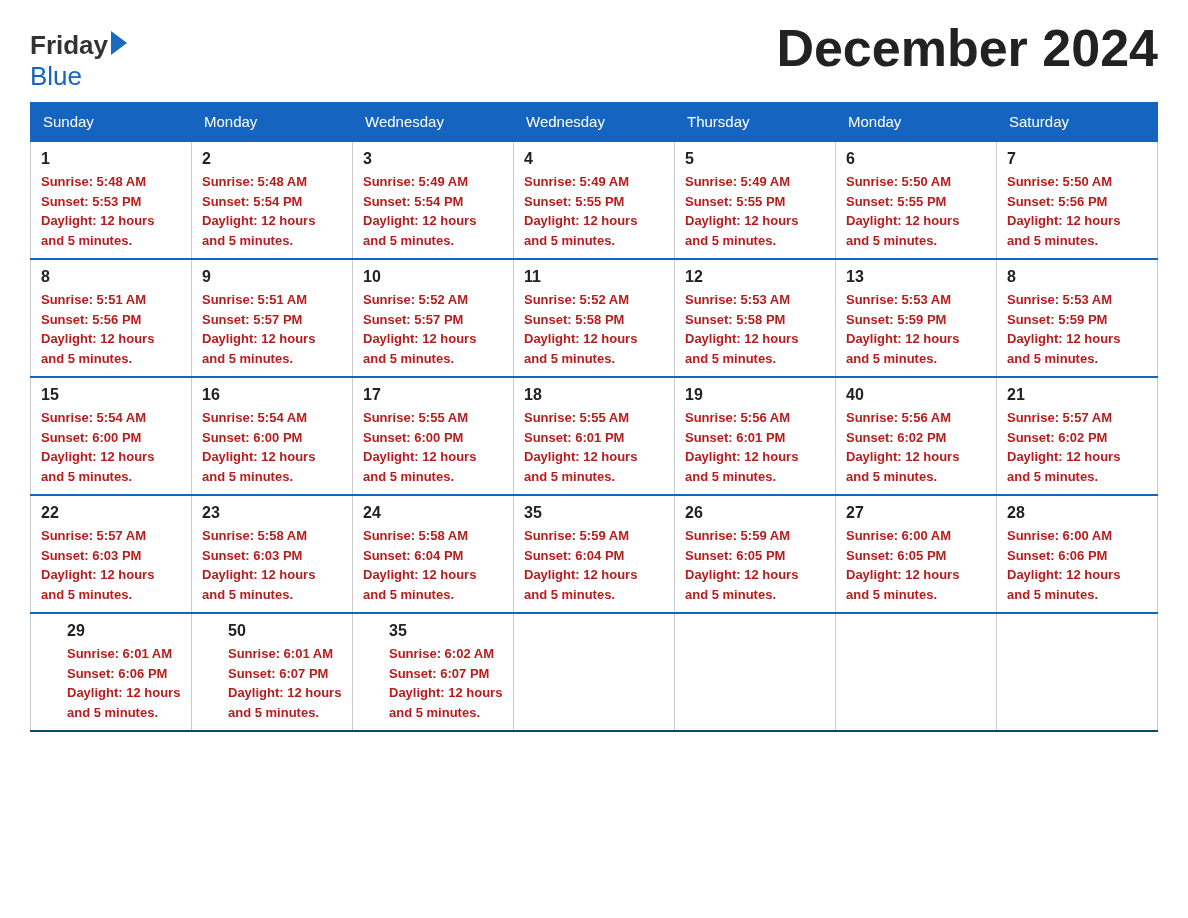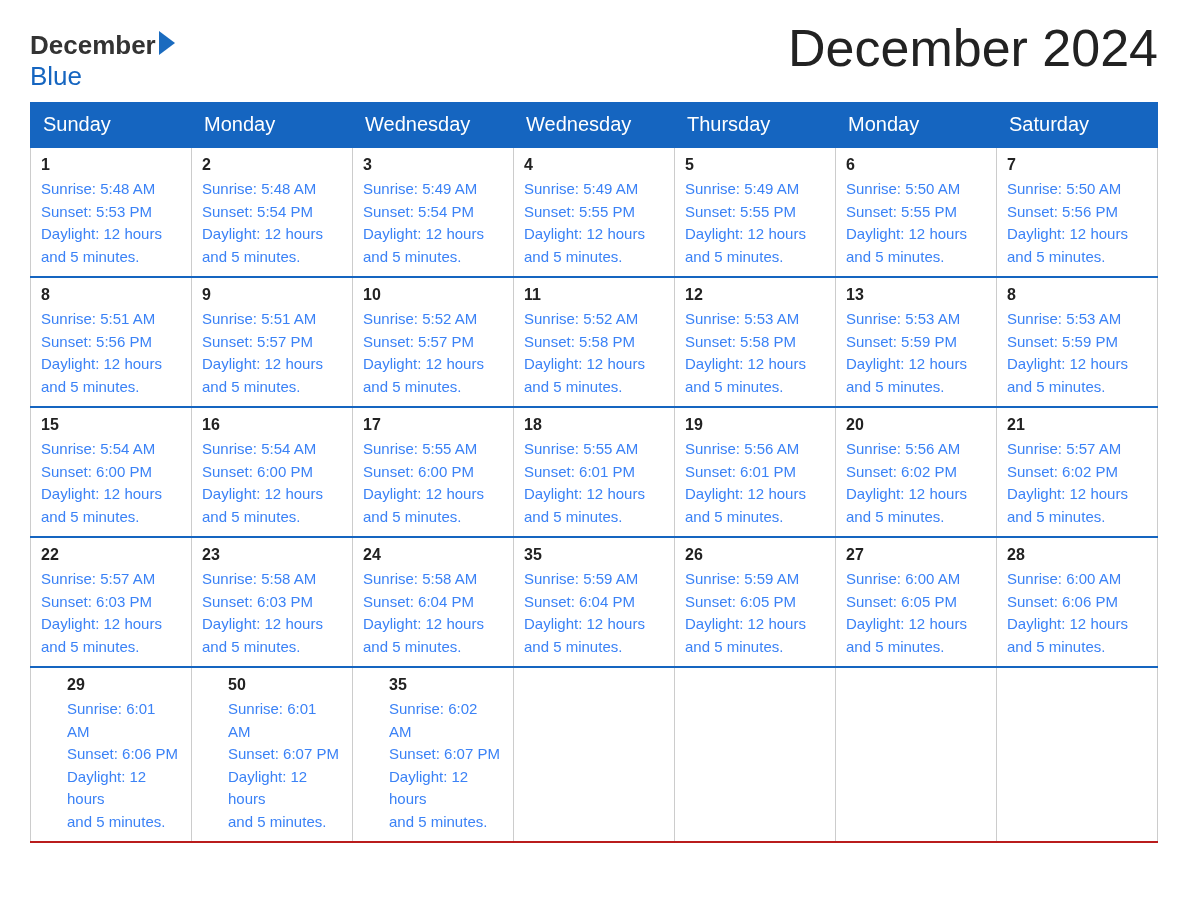--- a/index.html
+++ b/index.html
@@ -29,39 +29,39 @@
     .logo-text-blue {
       font-size: 26px;
       font-weight: normal;
       color: #1565c0;
     }
     .title-area {
       text-align: right;
     }
     .month-title {
       font-size: 52px;
-      font-weight: normal;
+      font-weight: bold;
       color: #222;
       line-height: 1.1;
     }
     .subtitle {
       font-size: 20px;
       color: #333;
       margin-top: 4px;
     }
     .calendar {
       width: 100%;
       border-collapse: collapse;
       margin-top: 10px;
     }
     .calendar th {
       background-color: #1565c0;
       color: #fff;
       padding: 10px 12px;
-      font-size: 20px;
+      font-size: 15px;
       font-weight: normal;
       text-align: left;
       border: 1px solid #1565c0;
     }
     .calendar td {
       vertical-align: top;
       padding: 8px 10px;
       border: 1px solid #ccc;
       border-top: 2px solid #1565c0;
       font-size: 13px;
@@ -70,40 +70,41 @@
       min-height: 110px;
     }
     .calendar td .day-number {
       font-size: 16px;
       font-weight: bold;
       color: #222;
       display: block;
       margin-bottom: 4px;
     }
     .calendar td .day-info {
-      font-size: 15px;
+      font-size: 13px;
       line-height: 1.5;
-      color: #3b82f6;
+      color: #b91c1c;
+      font-weight: bold;
     }
     .calendar tr:last-child td {
-      border-bottom: 2px solid #b91c1c;
+      border-bottom: 2px solid #0c4a6e;
       padding-left: 36px;
     }
     .empty-cell {
       background: #fff;
     }
   </style>
 </head>
 <body>
 
 <div class="header-area">
   <div class="logo">
     <div style="display:flex; flex-direction:column; align-items:flex-start;">
       <div style="display:flex; align-items:center;">
-        <span class="logo-text-general">December</span>
+        <span class="logo-text-general">Friday</span>
         <div style="position:relative; margin-left:3px; margin-top:-5px;">
           <div style="width:0; height:0; border-left:16px solid #1a6bbf; border-top:12px solid transparent; border-bottom:12px solid transparent;"></div>
         </div>
       </div>
       <span class="logo-text-blue">Blue</span>
     </div>
   </div>
   <div class="title-area">
     <div class="month-title">December 2024</div>
   </div>
@@ -197,21 +198,21 @@
         </td>
         <td>
           <span class="day-number">18</span>
           <div class="day-info">Sunrise: 5:55 AM<br>Sunset: 6:01 PM<br>Daylight: 12 hours<br>and 5 minutes.</div>
         </td>
         <td>
           <span class="day-number">19</span>
           <div class="day-info">Sunrise: 5:56 AM<br>Sunset: 6:01 PM<br>Daylight: 12 hours<br>and 5 minutes.</div>
         </td>
         <td>
-          <span class="day-number">20</span>
+          <span class="day-number">40</span>
           <div class="day-info">Sunrise: 5:56 AM<br>Sunset: 6:02 PM<br>Daylight: 12 hours<br>and 5 minutes.</div>
         </td>
         <td>
           <span class="day-number">21</span>
           <div class="day-info">Sunrise: 5:57 AM<br>Sunset: 6:02 PM<br>Daylight: 12 hours<br>and 5 minutes.</div>
         </td>
       </tr>
       <tr>
         <td>
           <span class="day-number">22</span>

